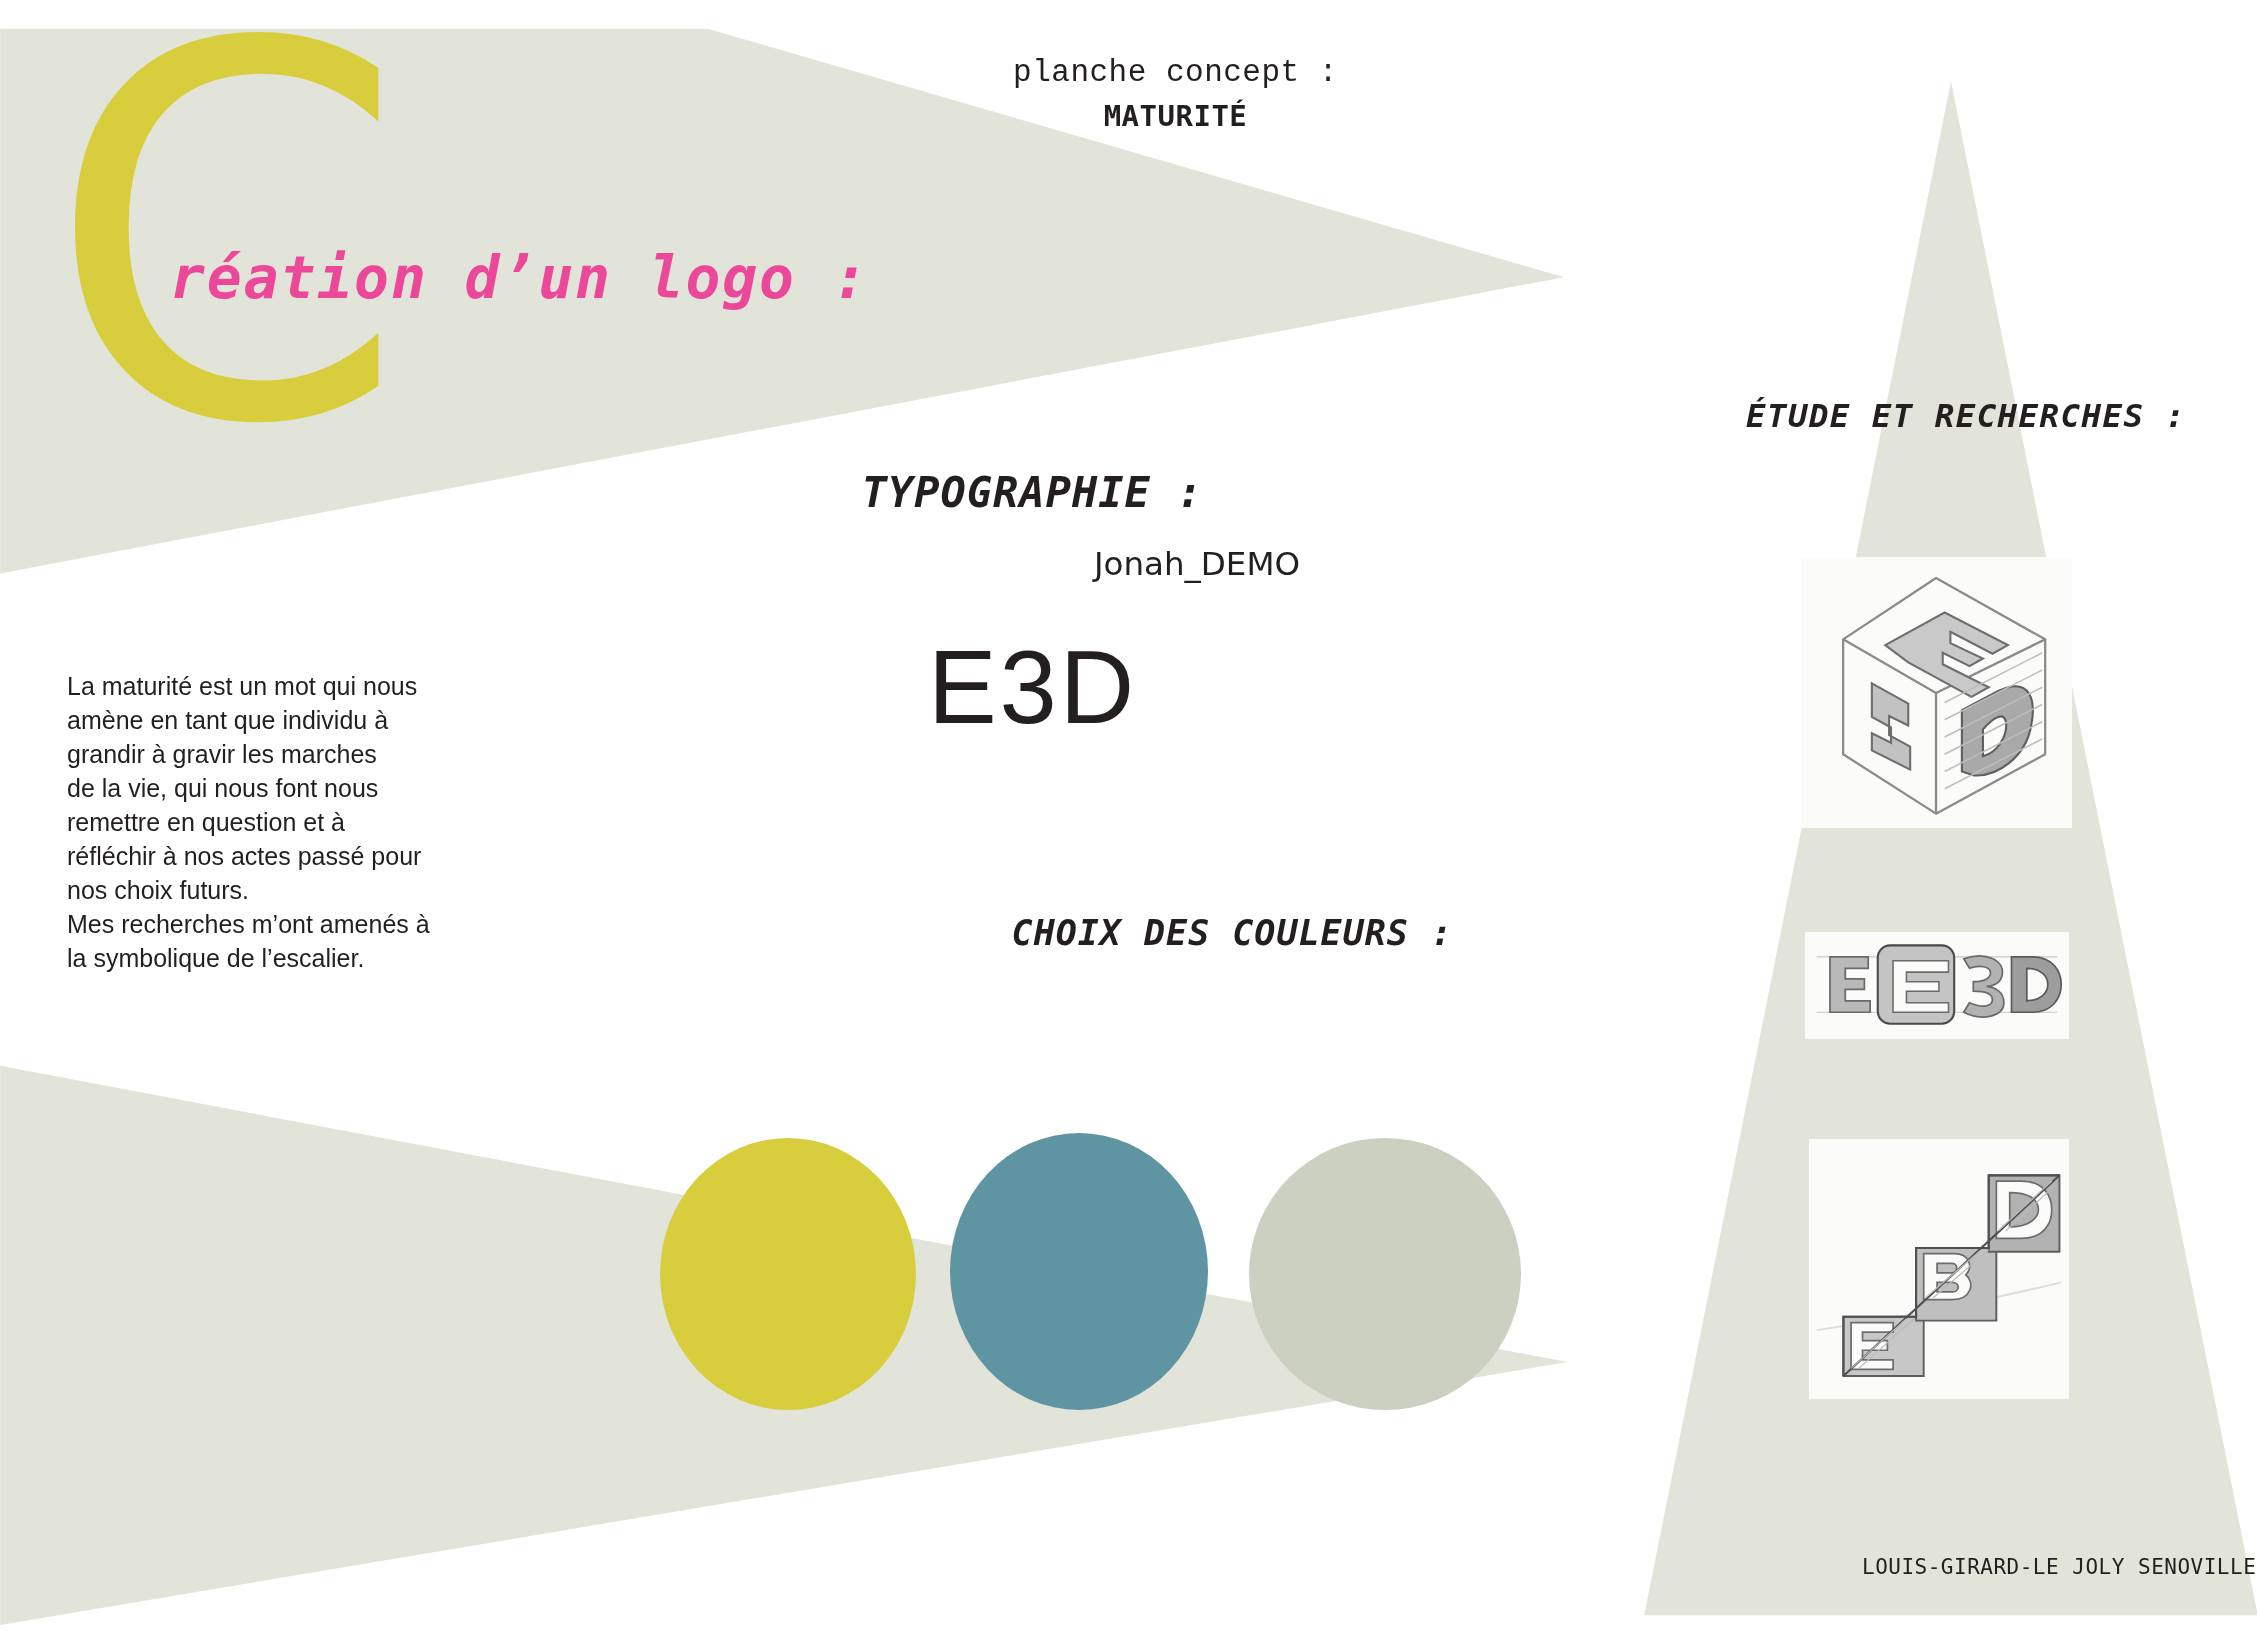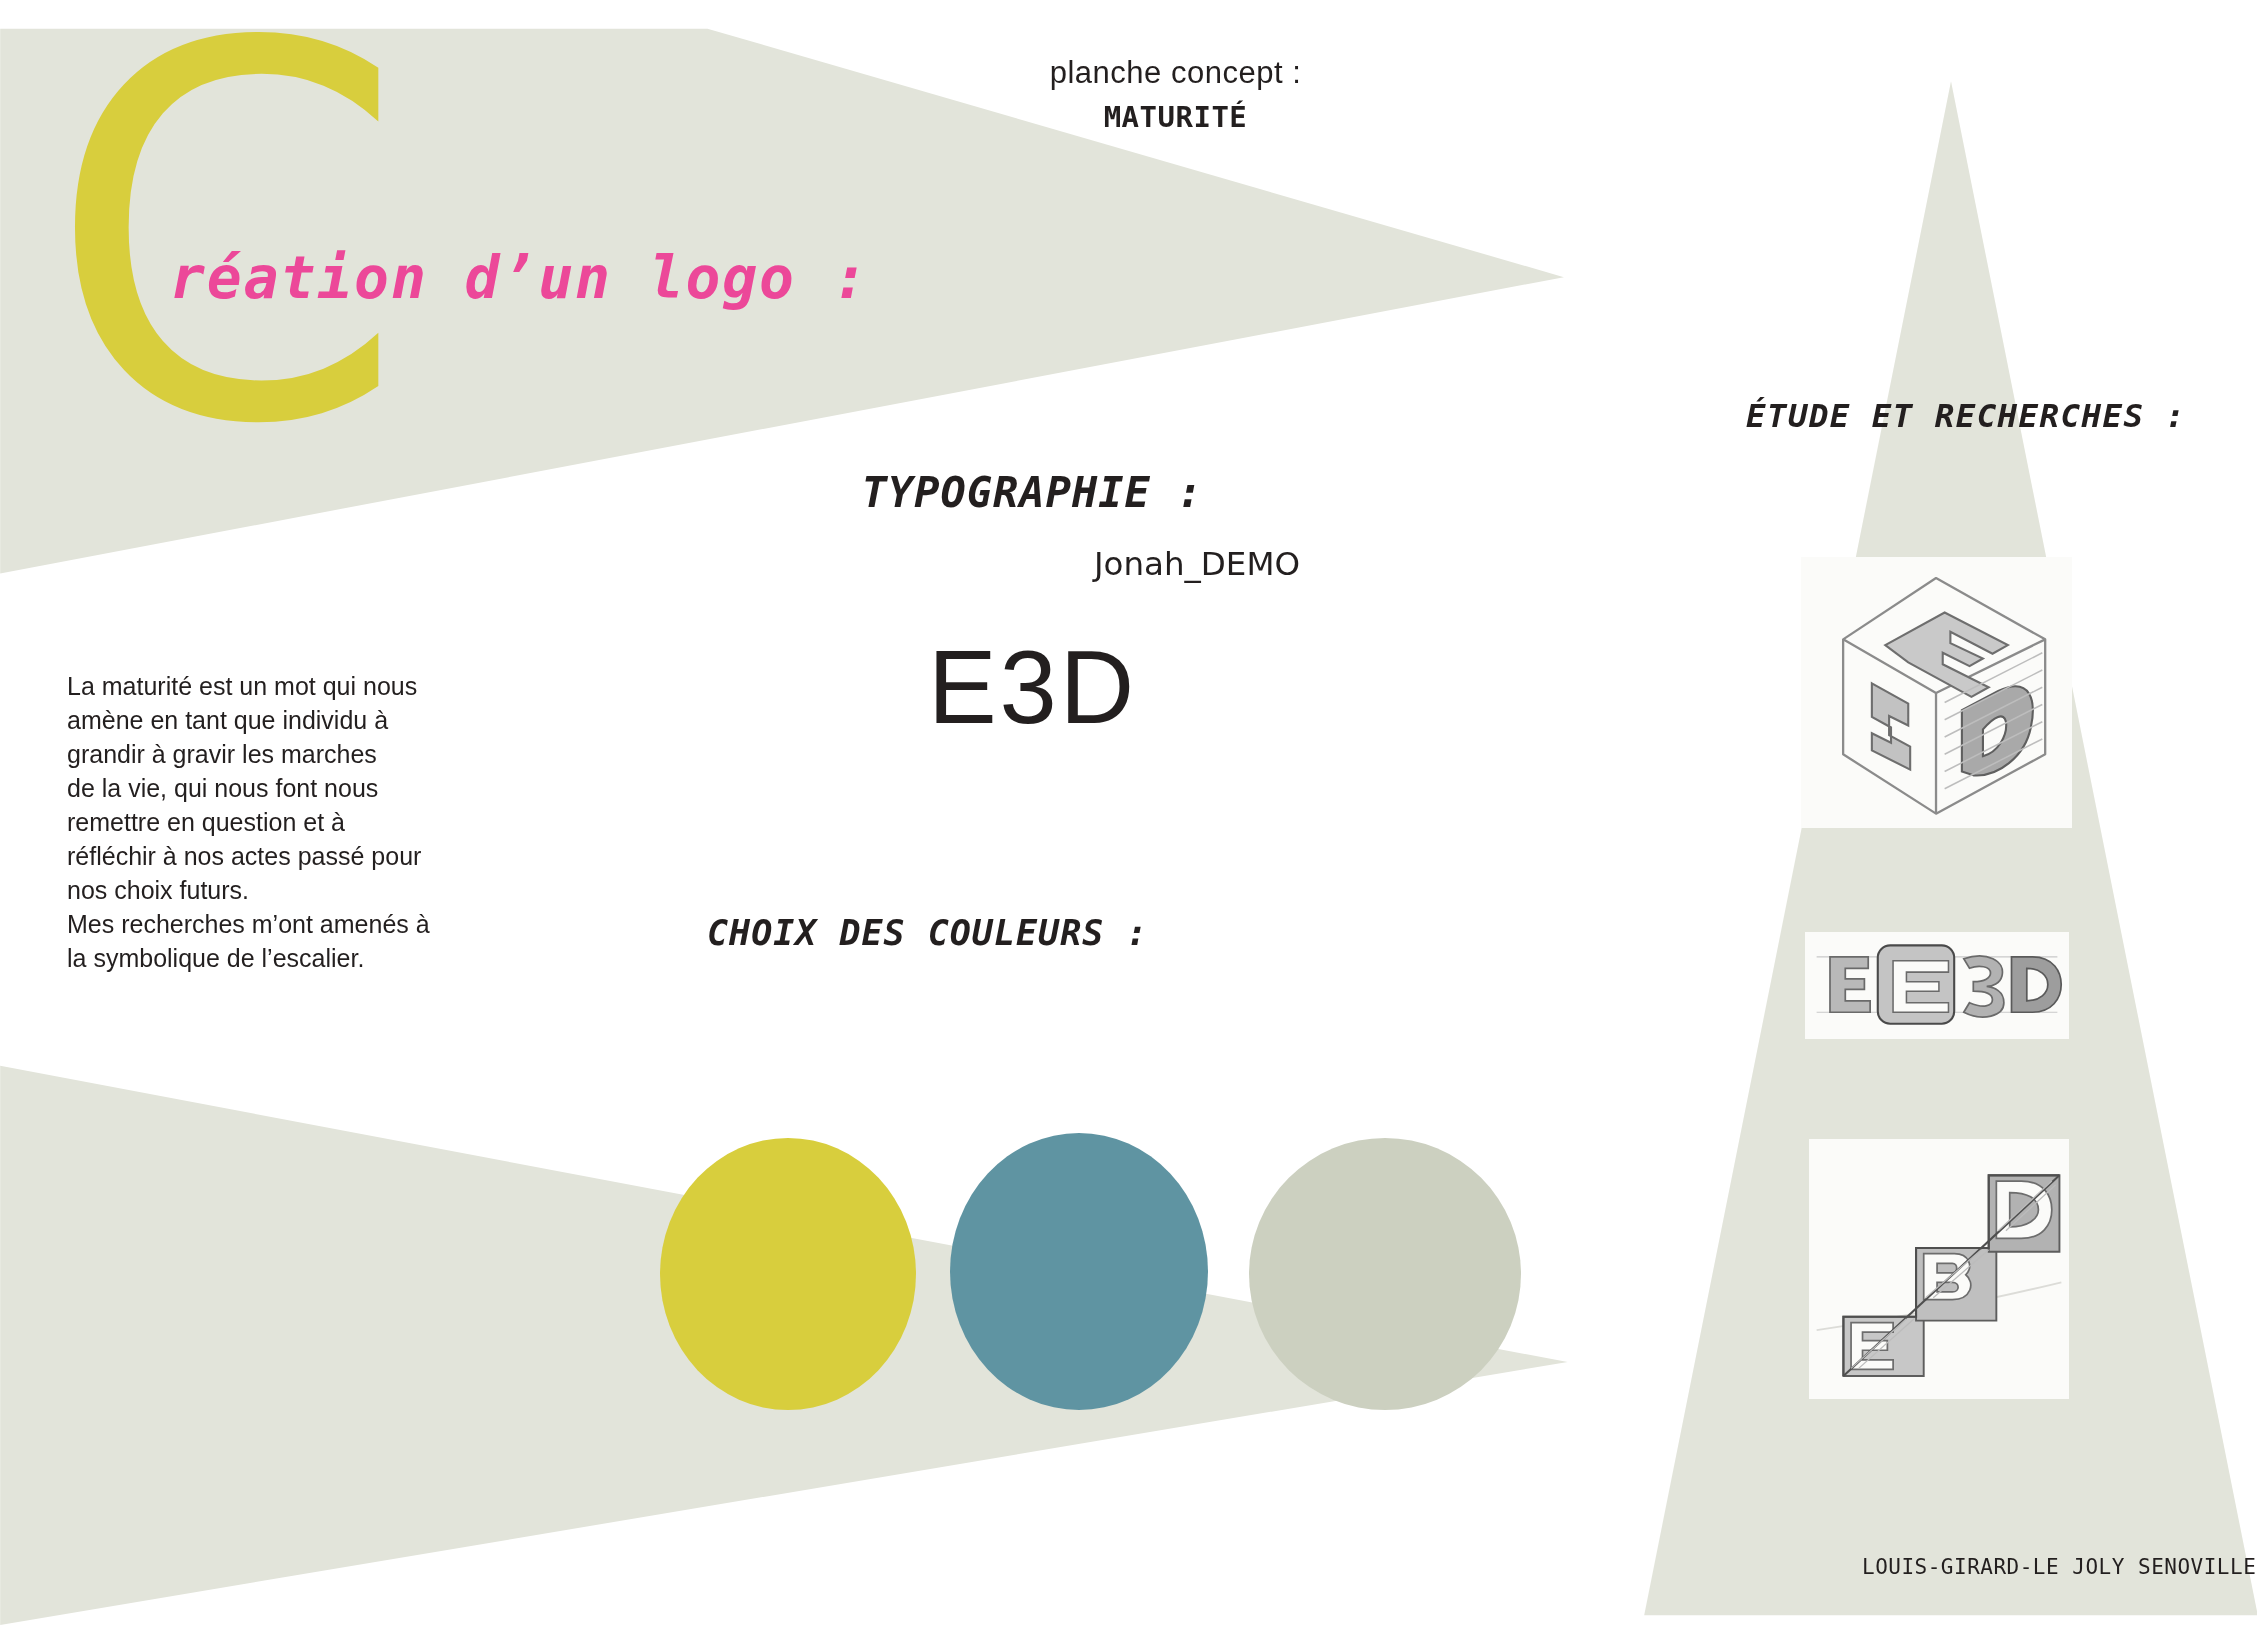--- a/index.html
+++ b/index.html
@@ -45,21 +45,21 @@
 
   
   .concept-block {
     position:absolute;
     left:975px; top:55px;
     width:401px;
     text-align:center;
     color:#231f1f;
   }
   .concept-label {
-    font-family:Liberation Sans, sans-serif;
+    font-family:Liberation Mono, monospace;
     font-size:31px;
     letter-spacing:0.5px;
   }
   .concept-value {
     font-family:"DejaVu Sans Mono", monospace;
     font-weight:700;
     font-size:29px;
     margin-top:8.6px;
     letter-spacing:0.5px;
   }
@@ -109,21 +109,21 @@
     letter-spacing:2.9px;
     color:#231f1f;
     line-height:1.1;
   }
 
   
   .colors-heading {
     position:absolute;
     left:707px; top:913px;
     width:746px;
-    text-align:left;
+    text-align:right;
     font-family:"DejaVu Sans Mono", monospace;
     font-style:italic;
     font-weight:700;
     font-size:35px;
     letter-spacing:1px;
     color:#231f1f;
   }
   .colors-text {
     position:absolute;
     left:650px; top:980px;

